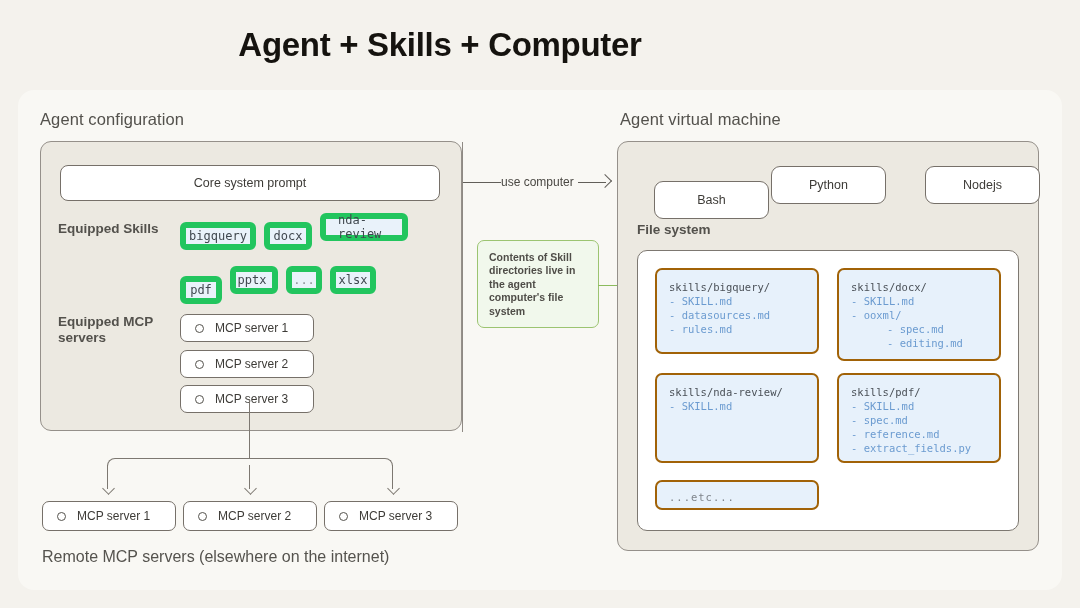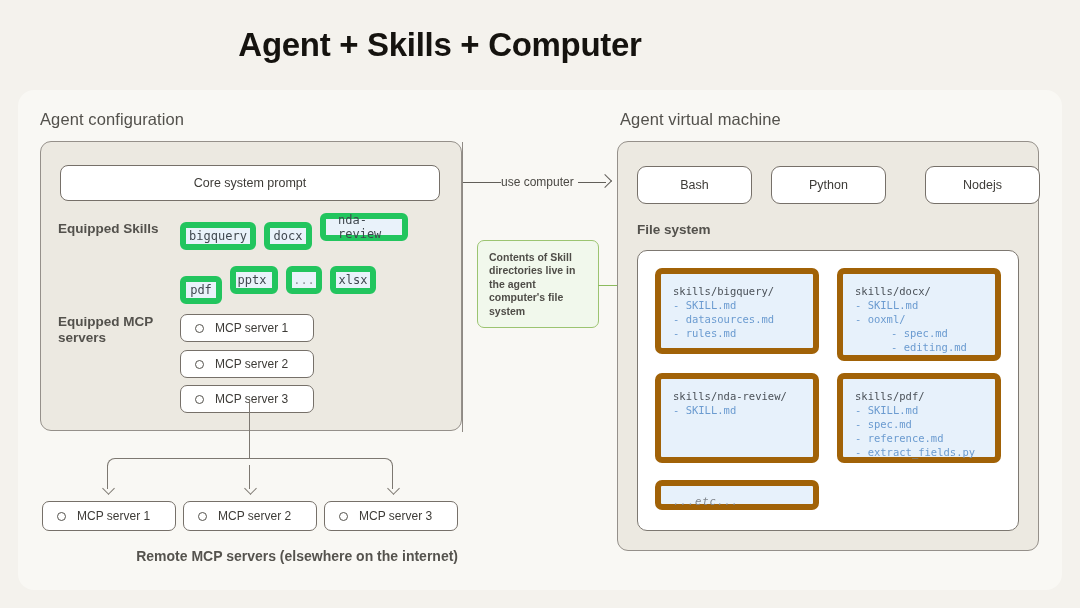--- a/index.html
+++ b/index.html
@@ -240,21 +240,21 @@
     width: 115px;
     background: #ffffff;
     border: 1px solid #767069;
     border-radius: 9px;
     display: flex;
     align-items: center;
     justify-content: center;
     font-size: 12.5px;
     color: #3d3b37;
   }
-  #runtime-bash   { left: 637px; }
+  #runtime-bash   { left: 654px; margin-top: 15px; }
   #runtime-python { left: 771px; }
   #runtime-nodejs { left: 925px; text-align: right; }
 
   #file-system-label {
     position: absolute;
     left: 637px;
     top: 222px;
     font-size: 13.5px;
     font-weight: bold;
     color: #53514c;
@@ -268,33 +268,33 @@
     height: 281px;
     background: #ffffff;
     border: 1px solid #7d7871;
     border-radius: 10px;
   }
 
   
   .fs-box {
     position: absolute;
     background: #e7f1fb;
-    border: 6px solid #a16207;
+    border: 2px solid #a16207;
     border-radius: 7px;
     padding: 10px 12px;
     font-family: "DejaVu Sans Mono", monospace;
     font-size: 10.5px;
     line-height: 14px;
   }
   #fs-bigquery   { left: 655px; top: 268px; width: 164px; height: 86px; }
   #fs-docx       { left: 837px; top: 268px; width: 164px; height: 93px; }
   #fs-ndareview  { left: 655px; top: 373px; width: 164px; height: 90px; }
   #fs-pdf        { left: 837px; top: 373px; width: 164px; height: 90px; }
   #fs-etc        { left: 655px; top: 480px; width: 164px; height: 30px;
-                   padding-top: 8px; font-style: italic; }
+                   padding-top: 8px; }
 
   .fs-dir  { color: #4b5158; }
   .fs-file { color: #6b9bd0; }
   .fs-etc-text { color: #7f858c; letter-spacing: 1px; }
   .fs-indent1 { padding-left: 0; }
   .fs-indent2 { padding-left: 36px; }
 
   
   .branch-stem {
     position: absolute;
@@ -358,23 +358,23 @@
   }
   #remote-mcp-1 { left: 42px; }
   #remote-mcp-2 { left: 183px; }
   #remote-mcp-3 { left: 324px; }
 
   #remote-caption {
     position: absolute;
     left: 42px;
     top: 548px;
     width: 416px;
-    text-align: right;
-    font-size: 14px;
-    font-weight: bold;
+    text-align: left;
+    font-size: 16px;
+    font-weight: normal;
     color: #55534e;
   }
 </style>
 </head>
 <body>
 
 <div class="page-title">Agent + Skills + Computer</div>
 
 <div class="canvas-card"></div>
 

